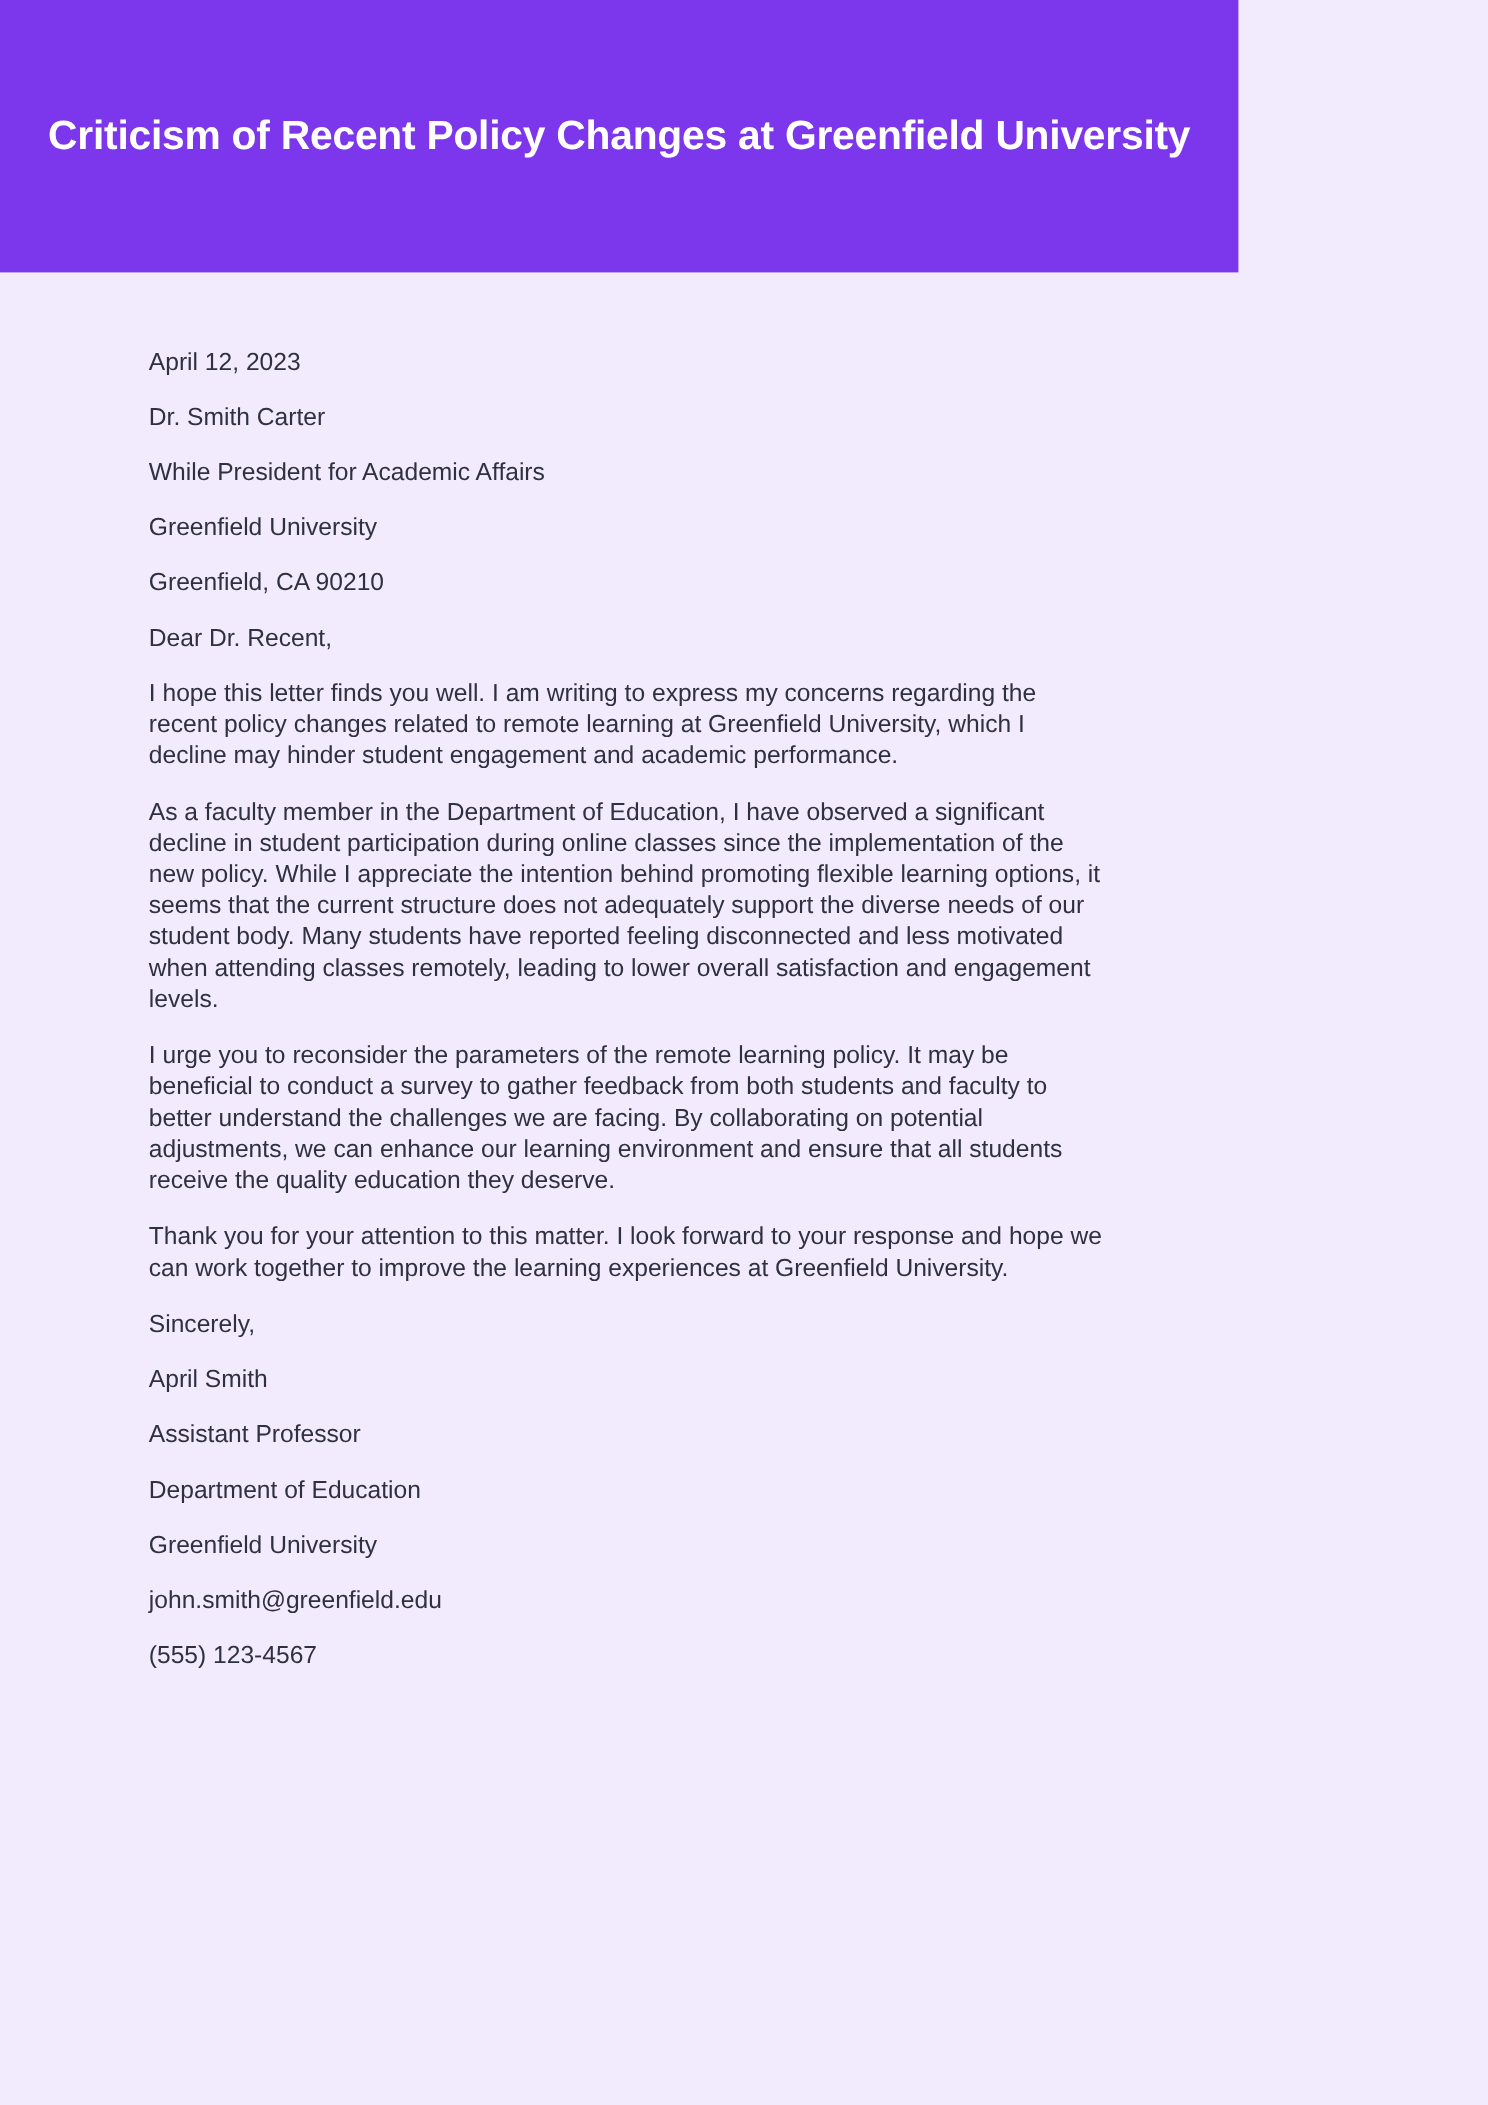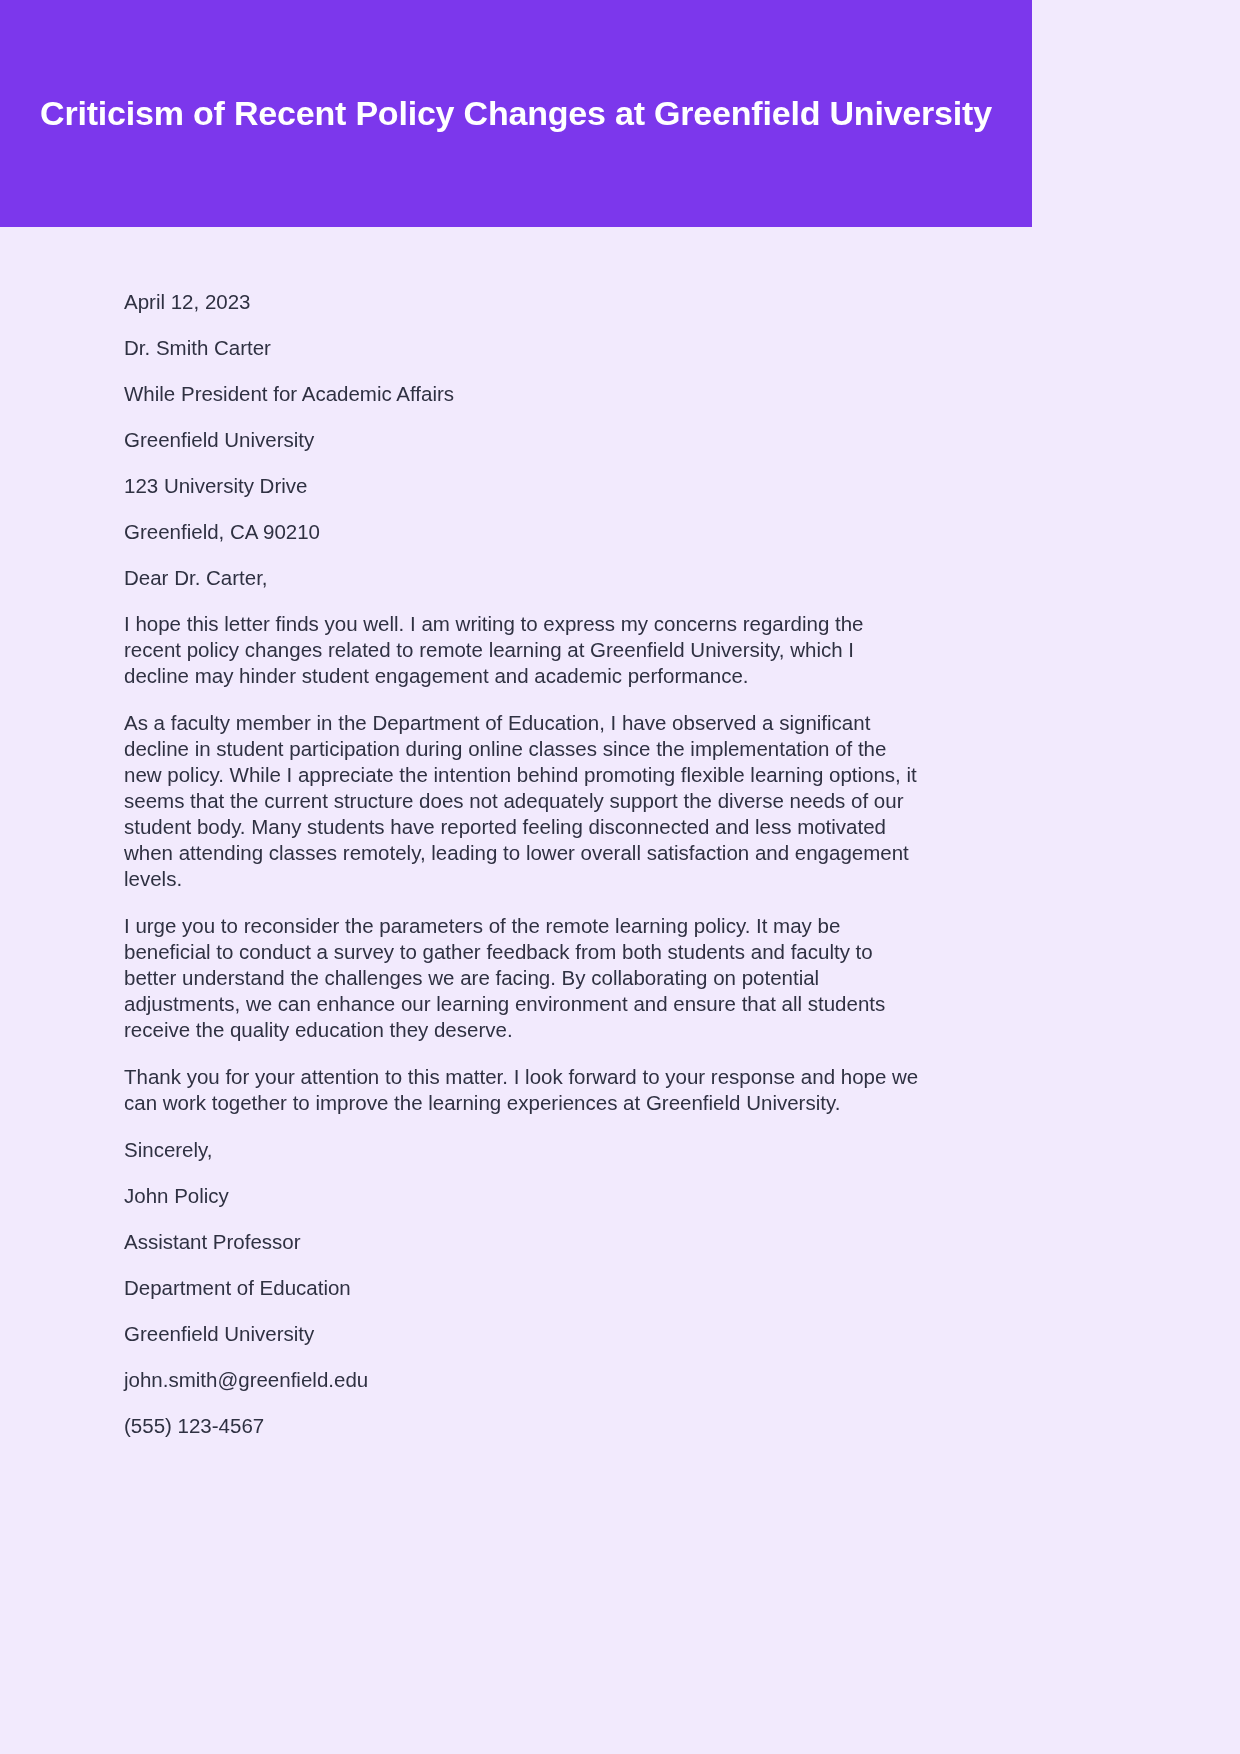--- a/index.html
+++ b/index.html
@@ -79,33 +79,32 @@
     <h1 class="header-title">Criticism of Recent Policy Changes at Greenfield University</h1>
   </div>
 
   <div class="letter-body">
 
     <p class="line">April 12, 2023</p>
 
     <p class="line">Dr. Smith Carter</p>
     <p class="line">While President for Academic Affairs</p>
     <p class="line">Greenfield University</p>
-    <p class="line">123 University Drive</p>
     <p class="line">Greenfield, CA 90210</p>
 
-    <p class="line">Dear Dr. Carter,</p>
+    <p class="line">Dear Dr. Recent,</p>
 
     <p class="para">I hope this letter finds you well. I am writing to express my concerns regarding the recent policy changes related to remote learning at Greenfield University, which I decline may hinder student engagement and academic performance.</p>
     <p class="para">As a faculty member in the Department of Education, I have observed a significant decline in student participation during online classes since the implementation of the new policy. While I appreciate the intention behind promoting flexible learning options, it seems that the current structure does not adequately support the diverse needs of our student body. Many students have reported feeling disconnected and less motivated when attending classes remotely, leading to lower overall satisfaction and engagement levels.</p>
     <p class="para">I urge you to reconsider the parameters of the remote learning policy. It may be beneficial to conduct a survey to gather feedback from both students and faculty to better understand the challenges we are facing. By collaborating on potential adjustments, we can enhance our learning environment and ensure that all students receive the quality education they deserve.</p>
     <p class="para">Thank you for your attention to this matter. I look forward to your response and hope we can work together to improve the learning experiences at Greenfield University.</p>
 
     <p class="line">Sincerely,</p>
 
-    <p class="line">John Policy</p>
+    <p class="line">April Smith</p>
     <p class="line">Assistant Professor</p>
     <p class="line">Department of Education</p>
     <p class="line">Greenfield University</p>
     <p class="line">john.smith@greenfield.edu</p>
     <p class="line">(555) 123-4567</p>
 
   </div>
 </div>
 
 </body></html>

